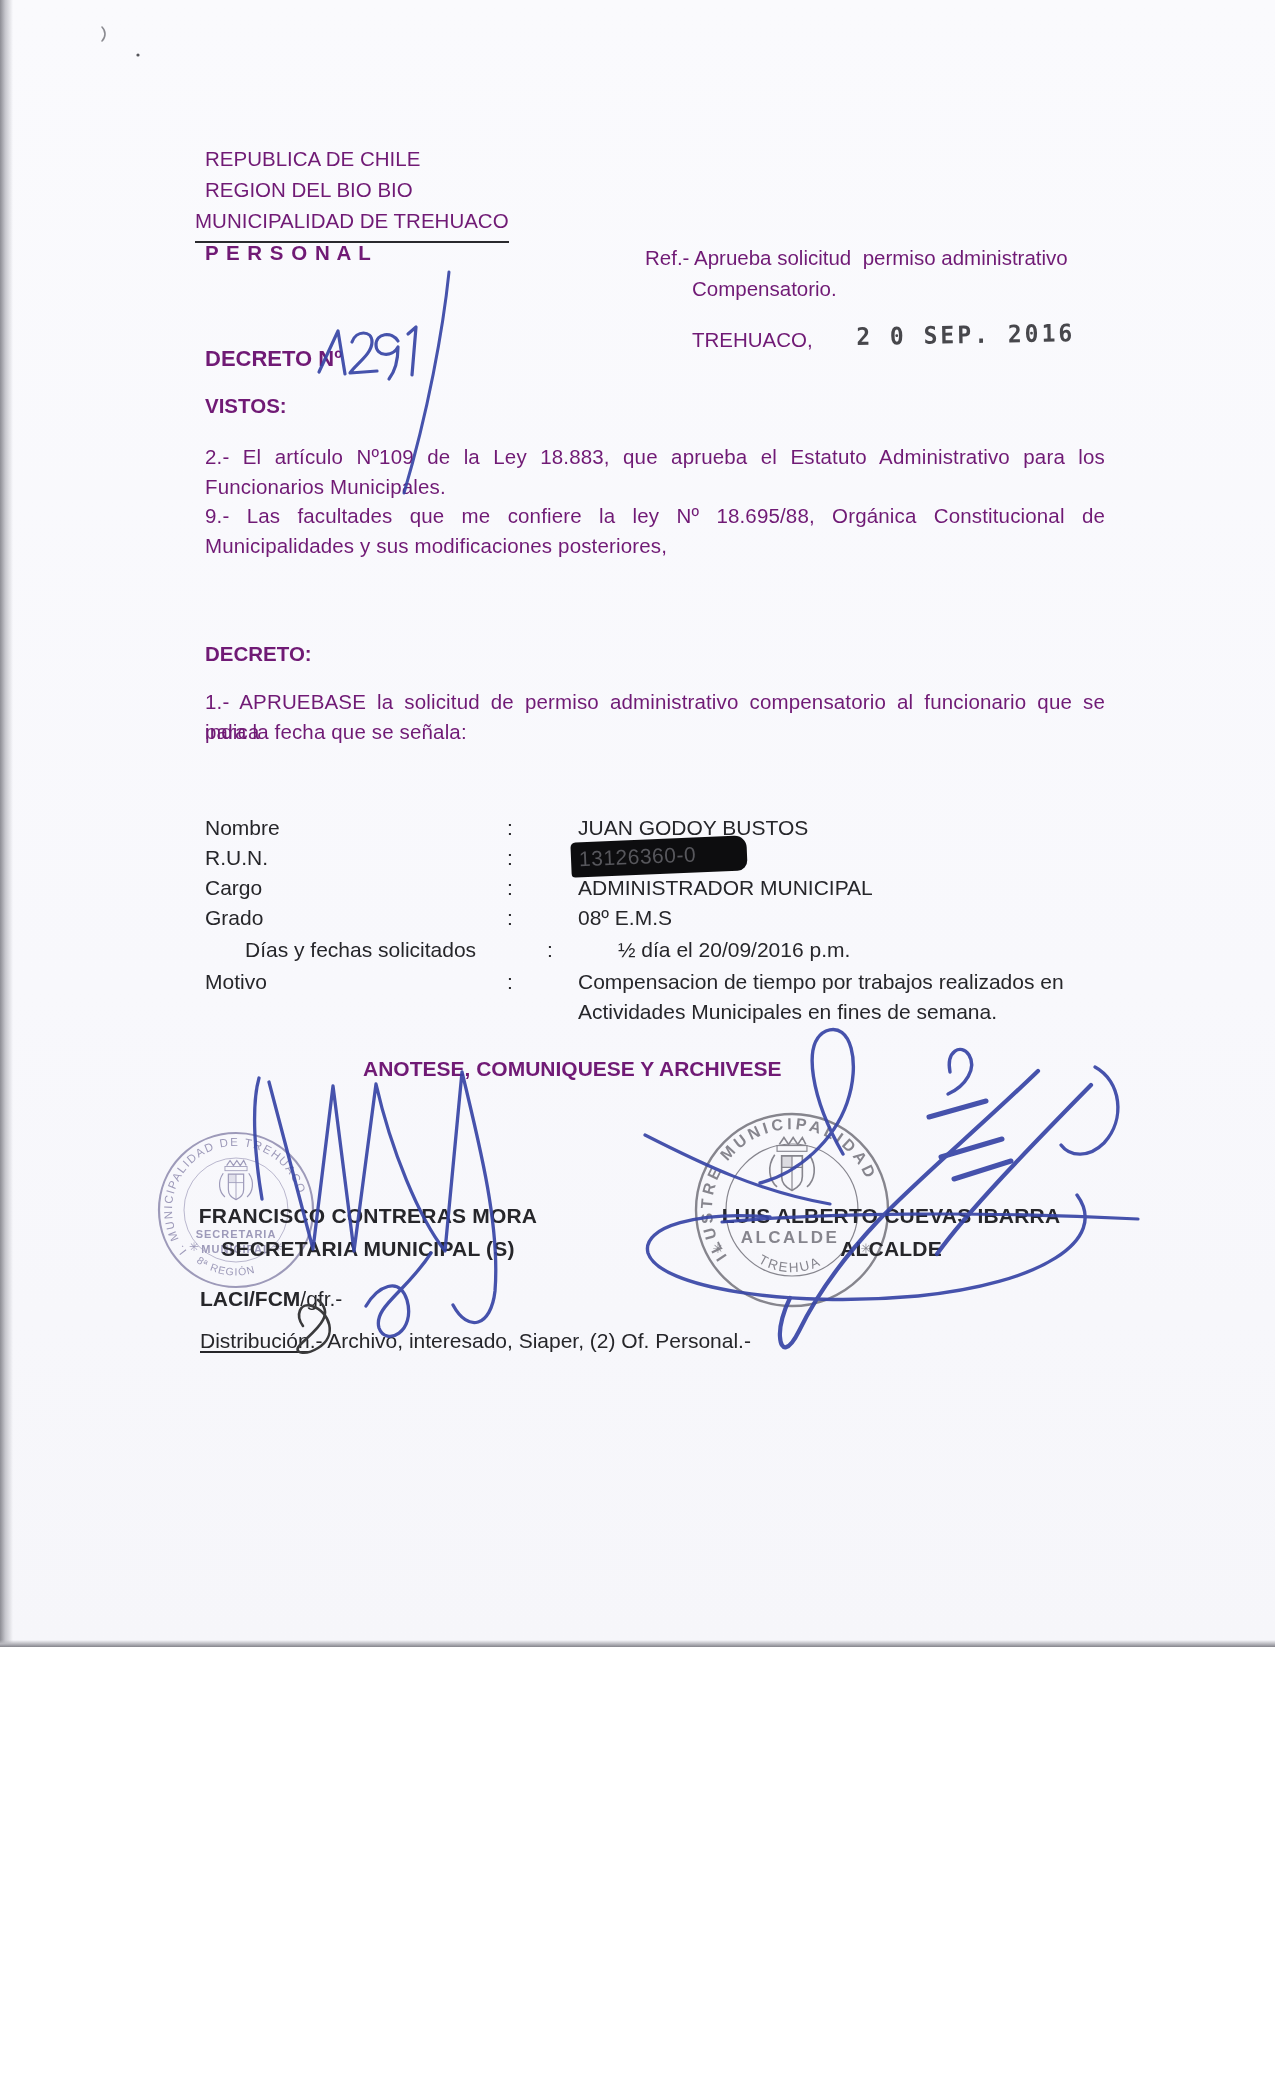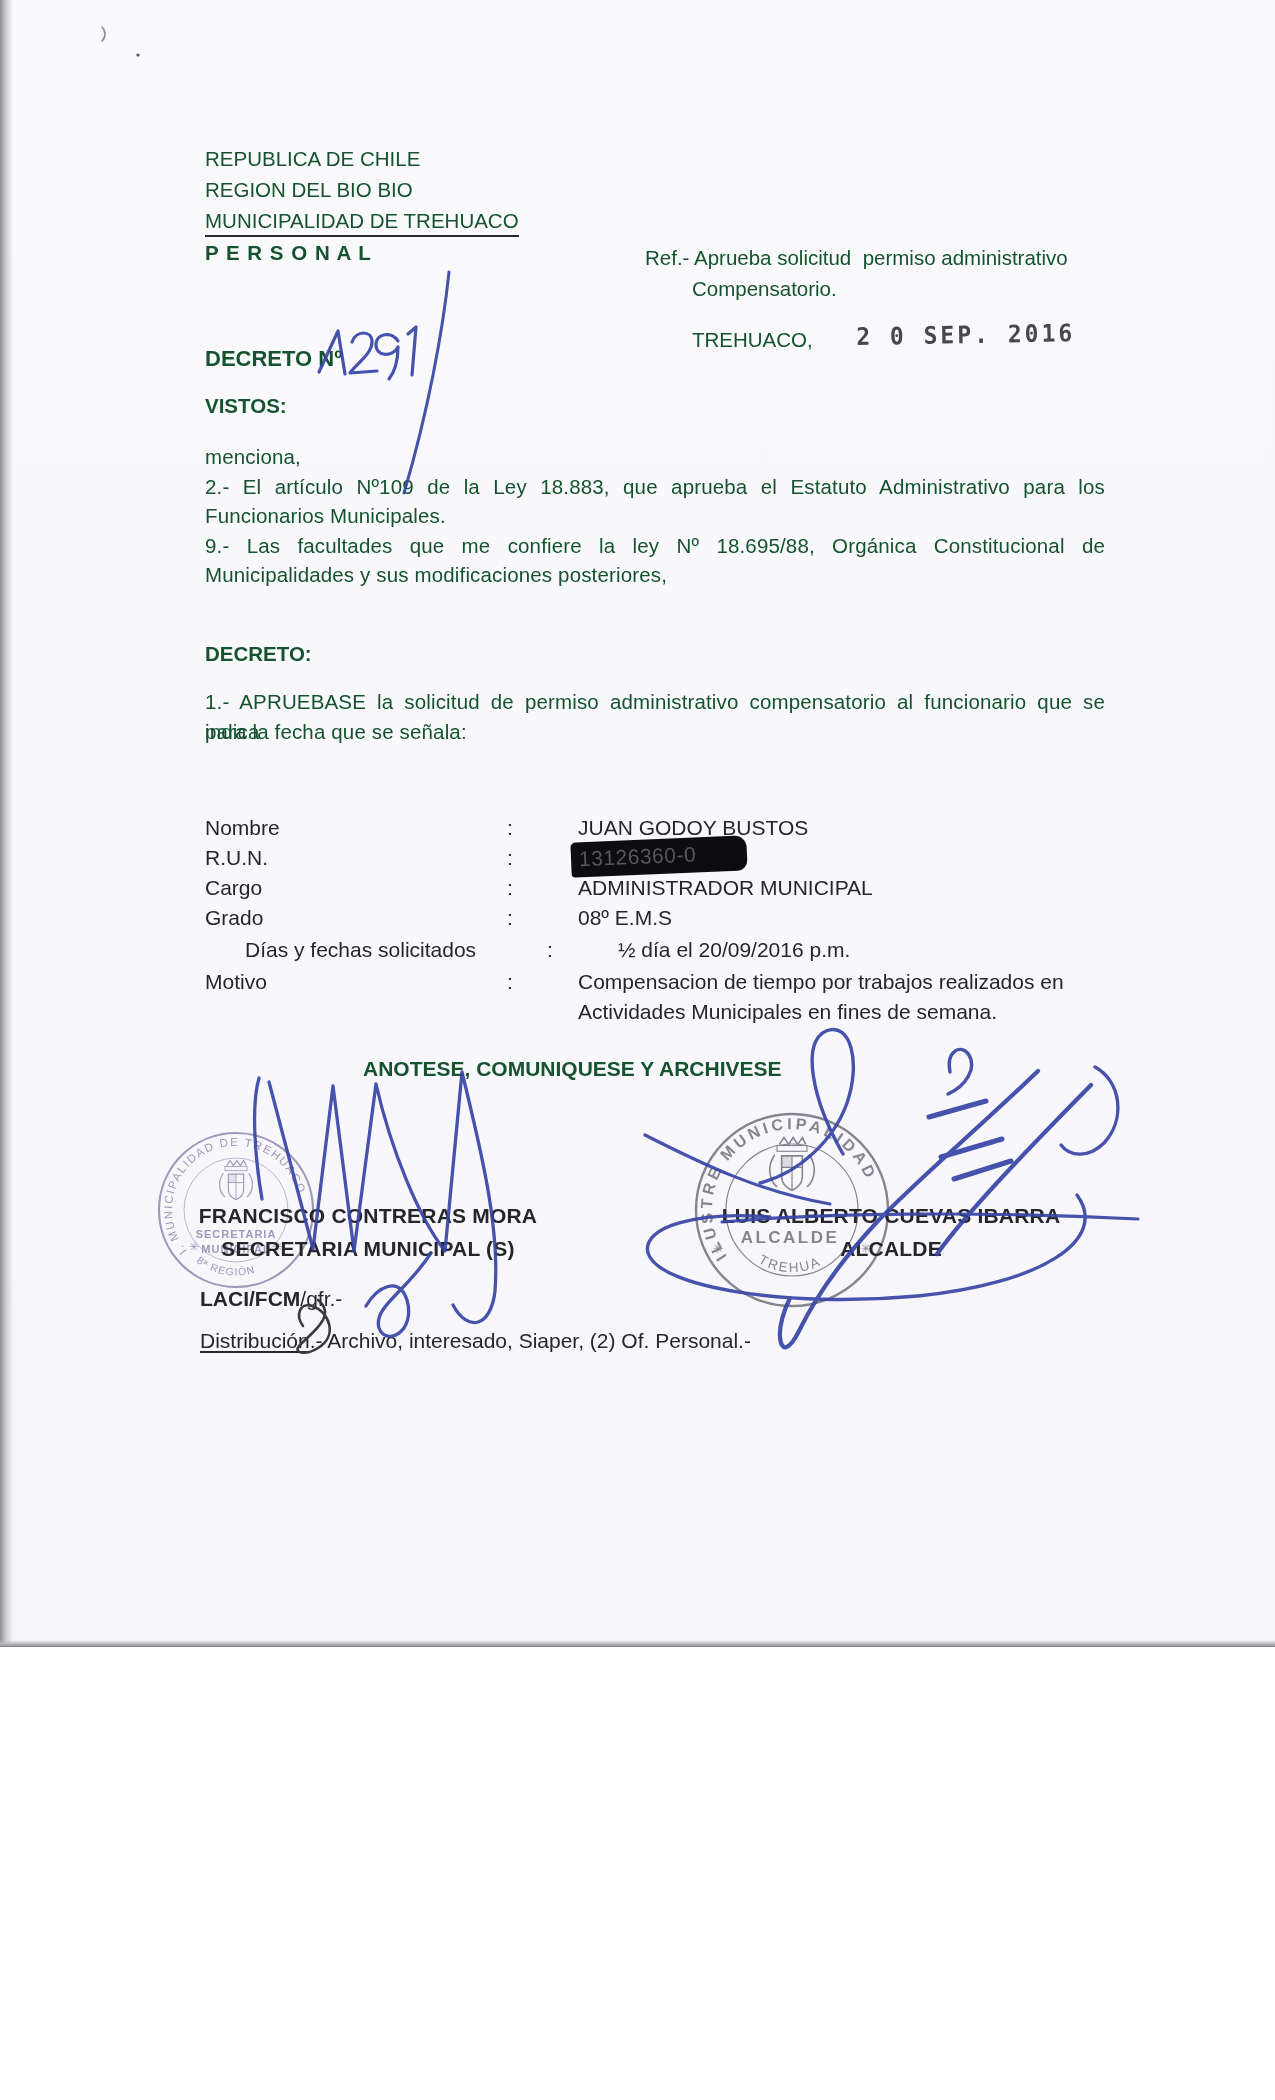--- a/index.html
+++ b/index.html
@@ -5,21 +5,21 @@
   html,body{margin:0;padding:0;background:#ffffff;}
   .doc{position:relative;width:1275px;height:2100px;background:#ffffff;overflow:hidden;
        font-family:"Liberation Sans",sans-serif;color:#26262a;}
   .page{position:absolute;left:0;top:0;width:1275px;height:1646px;
         background:linear-gradient(180deg,#fafafd 0%,#f8f8fc 60%,#f6f6fa 100%);}
   .edge-left{position:absolute;left:0;top:0;width:13px;height:1646px;
         background:linear-gradient(90deg,#8d8d94 0%,#c6c6cc 40%,rgba(250,250,253,0) 100%);}
   .edge-bottom{position:absolute;left:0;top:1640px;width:1275px;height:7px;
         background:linear-gradient(180deg,rgba(250,250,253,0) 0%,#b9b9bf 55%,#84848b 100%);}
   .abs{position:absolute;}
-  .t{font-size:20.5px;line-height:1.25;color:#14532d;}
+  .t{font-size:20.5px;line-height:1.25;color:#701a75;}
   .b{font-weight:700;}
   .pre{white-space:pre;}
   .underl{text-decoration:underline;text-underline-offset:3px;text-decoration-thickness:2px;}
   .para{width:900px;}
   .para .line{line-height:29.6px;height:29.6px;letter-spacing:.15px;}
   .para .line.just{text-align:justify;text-align-last:justify;}
   .row-label{position:absolute;left:0;top:0;font-size:21px;}
   .row-sep{position:absolute;left:302px;top:0;font-size:21px;}
   .row-val{position:absolute;left:373px;top:0;font-size:21px;}
   .detail-row{position:absolute;left:205px;width:900px;height:30px;font-size:21px;line-height:26px;}
@@ -77,33 +77,32 @@
       <text font-size="16" font-weight="700" letter-spacing="3.5" fill="#7a7982"><textPath href="#rsr" startOffset="6">ILUSTRE MUNICIPALIDAD</textPath></text>
       <text x="790" y="1243" text-anchor="middle" font-size="17" font-weight="700" letter-spacing="2.5" fill="#7a7982">ALCALDE</text>
       <text x="718" y="1253" text-anchor="middle" font-size="13" fill="#7a7982">✳</text>
       <text x="866" y="1253" text-anchor="middle" font-size="13" fill="#7a7982">✳</text>
       <text font-size="13.5" letter-spacing="2" fill="#7a7982"><textPath href="#rsb">TREHUACO</textPath></text>
     </g>
   </svg>
 
   <div class="abs t" style="left:205px;top:146px;">REPUBLICA DE CHILE</div>
   <div class="abs t" style="left:205px;top:177px;">REGION DEL BIO BIO</div>
-  <div class="abs t" style="left:205px;top:208px;border-bottom:2px solid #2a2a2e;padding-bottom:1px;">MUNICIPALIDAD DE TREHUACO</div>
+  <div class="abs t" style="left:195px;top:208px;border-bottom:2px solid #2a2a2e;padding-bottom:7px;">MUNICIPALIDAD DE TREHUACO</div>
   <div class="abs t b" style="left:205px;top:240px;letter-spacing:1px;">P E R S O N A L</div>
 
   <div class="abs t pre" style="left:645px;top:245px;">Ref.- Aprueba solicitud  permiso administrativo</div>
   <div class="abs t" style="left:692px;top:276px;">Compensatorio.</div>
   <div class="abs t" style="left:692px;top:327px;">TREHUACO,</div>
   <div class="abs datestamp" style="left:856px;top:323px;">2 0 SEP. 2016</div>
 
   <div class="abs t b" style="left:205px;top:345px;font-size:22px;">DECRETO Nº</div>
   <div class="abs t b" style="left:205px;top:393px;">VISTOS:</div>
 
   <div class="abs para" style="left:205px;top:442px;">
-    <div class="t line">menciona,</div>
     <div class="t line just">2.- El artículo Nº109 de la Ley 18.883, que aprueba el Estatuto Administrativo para los</div>
     <div class="t line">Funcionarios Municipales.</div>
     <div class="t line just">9.- Las facultades que me confiere la ley Nº 18.695/88, Orgánica Constitucional de</div>
     <div class="t line">Municipalidades y sus modificaciones posteriores,</div>
   </div>
 
   <div class="abs t b" style="left:205px;top:641px;">DECRETO:</div>
 
   <div class="abs para" style="left:205px;top:687px;">
     <div class="t line just">1.- APRUEBASE la solicitud de permiso administrativo compensatorio al funcionario que se indica</div>

